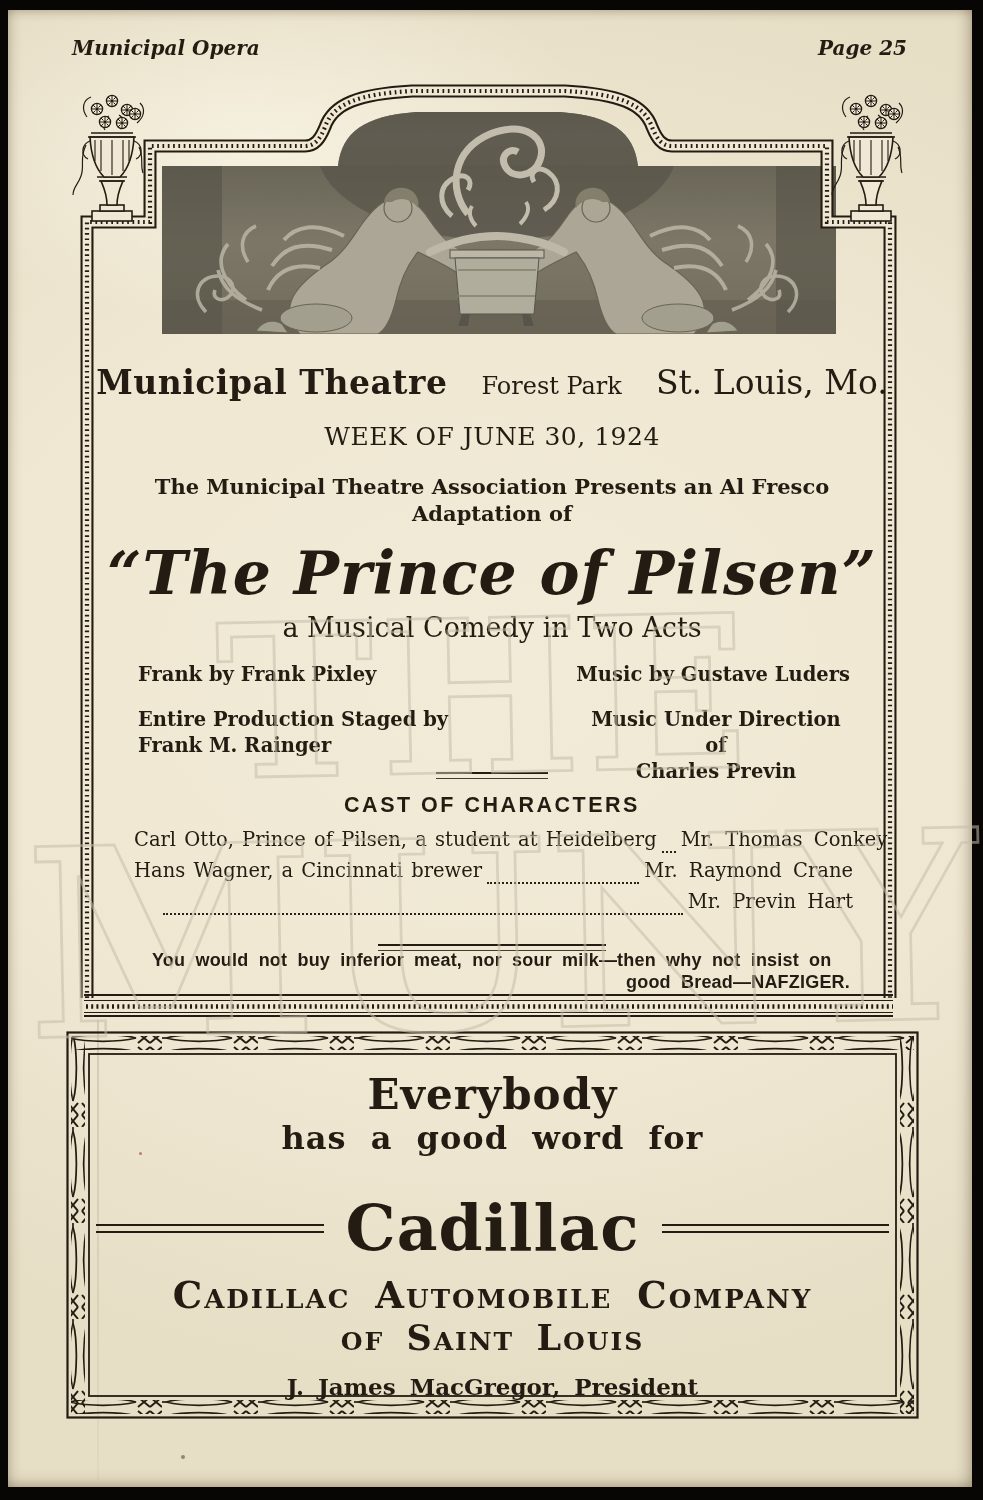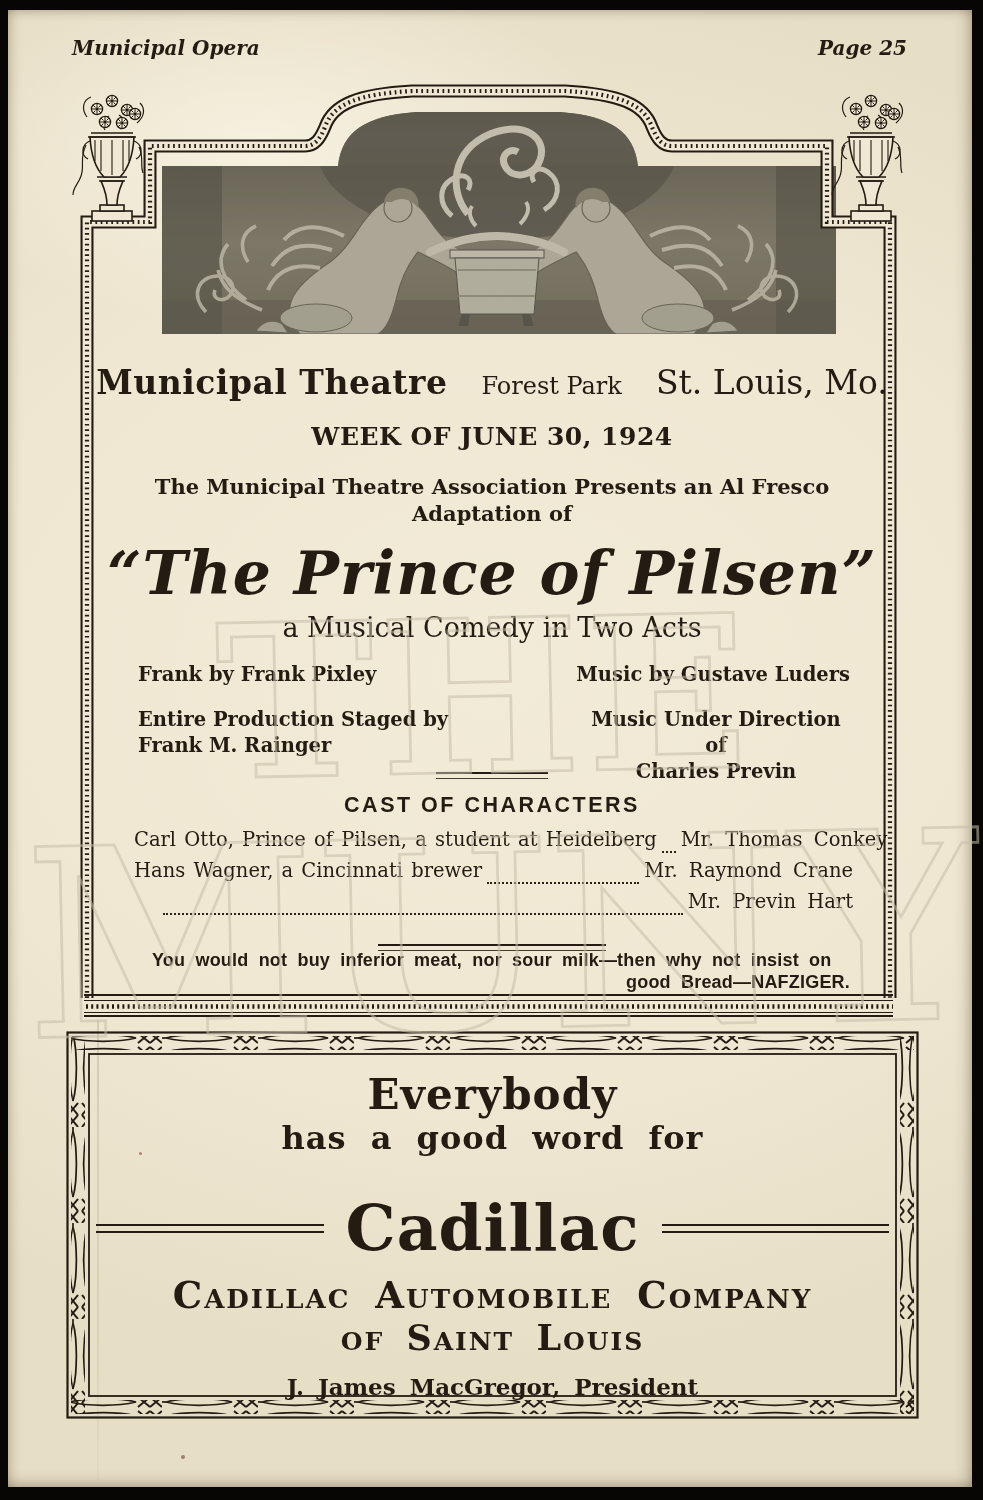--- a/index.html
+++ b/index.html
@@ -19,21 +19,21 @@
   .header-row{position:absolute;top:36px;left:72px;right:76px;display:flex;
               justify-content:space-between;align-items:baseline;
               font-style:italic;font-weight:bold;font-size:20px;}
 
   
   .cblock{position:absolute;left:92px;width:800px;text-align:center;}
   .theatre-line{top:363px;display:flex;justify-content:center;align-items:baseline;gap:34px;white-space:nowrap;}
   .theatre-name{font-size:33px;font-weight:bold;letter-spacing:.5px;}
   .theatre-park{font-size:24px;}
   .theatre-city{font-size:33px;font-weight:normal;}
-  .week-line{top:422px;font-size:25px;font-weight:bold;letter-spacing:.5px;}
+  .week-line{top:422px;font-size:25px;font-weight:normal;letter-spacing:.5px;}
   .presents{top:473px;font-size:21px;font-weight:bold;line-height:27px;}
   .show-title{top:538px;font-size:60px;font-weight:bold;font-style:italic;letter-spacing:1px;}
   .show-subtitle{top:612px;font-size:27px;}
 
   .credits-row{position:absolute;left:138px;width:712px;display:flex;justify-content:space-between;
                font-weight:bold;font-size:19.5px;}
   .credits-row1{top:663px;}
   .credits-row2{top:707px;line-height:26px;}
   .credit-block-l{width:318px;text-align:left;}
   .credit-block-r{width:268px;text-align:center;}

